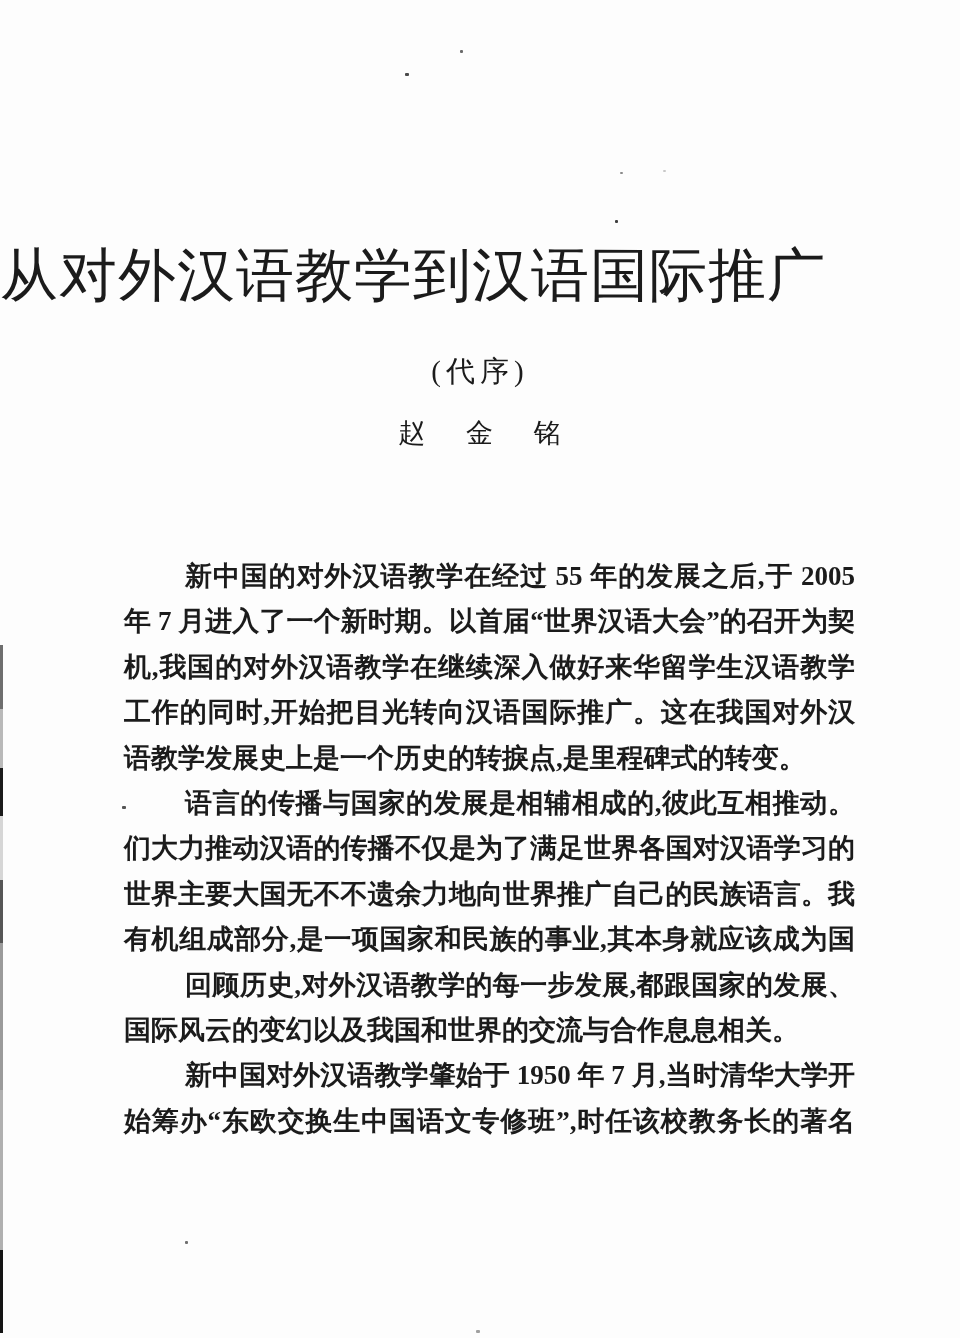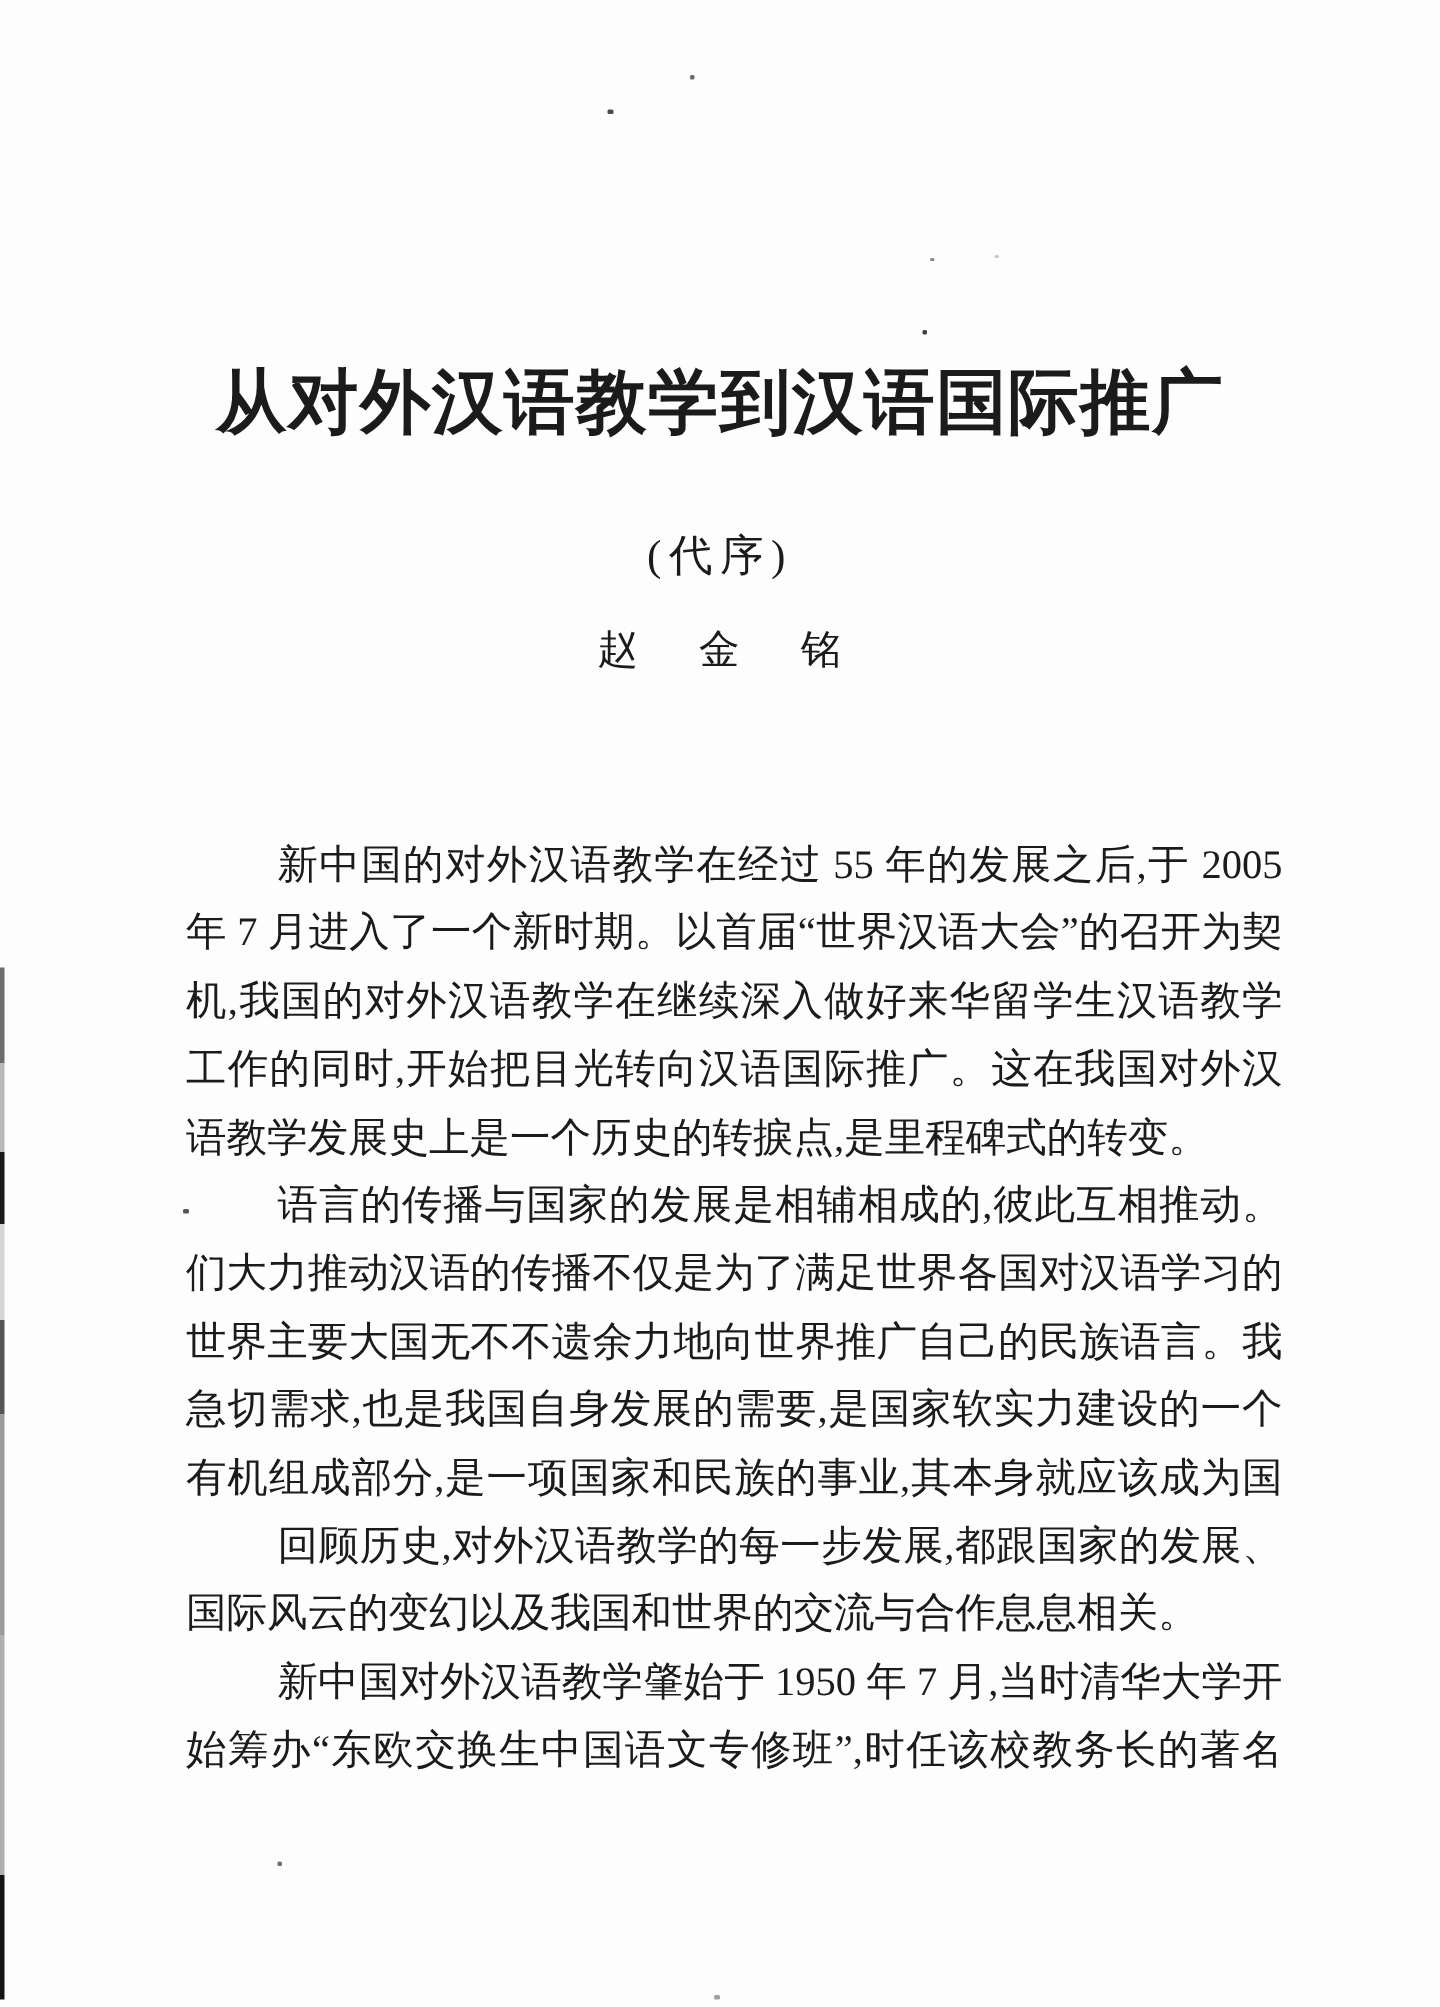--- a/index.html
+++ b/index.html
@@ -15,23 +15,23 @@
     background: var(--paper, #fdfdfd);
     color: var(--ink, #1b1b1b);
     font-family: "Liberation Serif", "DejaVu Serif", serif;
   }
   .doc-title {
     position: absolute;
     top: 241px;
     left: 0;
     width: 100%;
     margin: 0;
-    text-align: center;
-    font-size: 47px;
-    font-weight: 700;
+    text-align: left;
+    font-size: 58px;
+    font-weight: 400;
     letter-spacing: 1px;
     line-height: 1.2;
   }
   .doc-subtitle {
     position: absolute;
     top: 313px;
     left: 0;
     width: 100%;
     text-align: center;
     font-size: 29px;
@@ -51,21 +51,21 @@
     word-spacing: 32px;
     letter-spacing: 1px;
     line-height: 1.3;
   }
   .body-text {
     position: absolute;
     left: 124px;
     top: 554px;
     width: 731px;
     font-size: 27px;
-    font-weight: 400;
+    font-weight: 700;
   }
   .line {
     height: 45.4px;
     line-height: 45.4px;
     text-align: justify;
     text-align-last: left;
     overflow: visible;
   }
   .line.justify {
     text-align-last: justify;
@@ -96,21 +96,20 @@
 
   <div class="body-text" id="body-text">
       <div class="line indent justify">新中国的对外汉语教学在经过 55 年的发展之后,于 2005</div>
       <div class="line justify">年 7 月进入了一个新时期。以首届“世界汉语大会”的召开为契</div>
       <div class="line justify">机,我国的对外汉语教学在继续深入做好来华留学生汉语教学</div>
       <div class="line justify">工作的同时,开始把目光转向汉语国际推广。这在我国对外汉</div>
       <div class="line">语教学发展史上是一个历史的转捩点,是里程碑式的转变。</div>
       <div class="line indent justify">语言的传播与国家的发展是相辅相成的,彼此互相推动。</div>
       <div class="line justify">们大力推动汉语的传播不仅是为了满足世界各国对汉语学习的</div>
       <div class="line justify">世界主要大国无不不遗余力地向世界推广自己的民族语言。我</div>
-      <div class="line justify">急切需求,也是我国自身发展的需要,是国家软实力建设的一个</div>
       <div class="line justify">有机组成部分,是一项国家和民族的事业,其本身就应该成为国</div>
       <div class="line indent justify">回顾历史,对外汉语教学的每一步发展,都跟国家的发展、</div>
       <div class="line">国际风云的变幻以及我国和世界的交流与合作息息相关。</div>
       <div class="line indent justify">新中国对外汉语教学肇始于 1950 年 7 月,当时清华大学开</div>
       <div class="line justify">始筹办“东欧交换生中国语文专修班”,时任该校教务长的著名</div>
     </div>
 
   <div id="artifacts">
       <div class="edge-seg" style="top: 645px; height: 64px; background: rgb(110, 110, 110);"></div>
       <div class="edge-seg" style="top: 709px; height: 59px; background: rgb(185, 185, 185);"></div>

